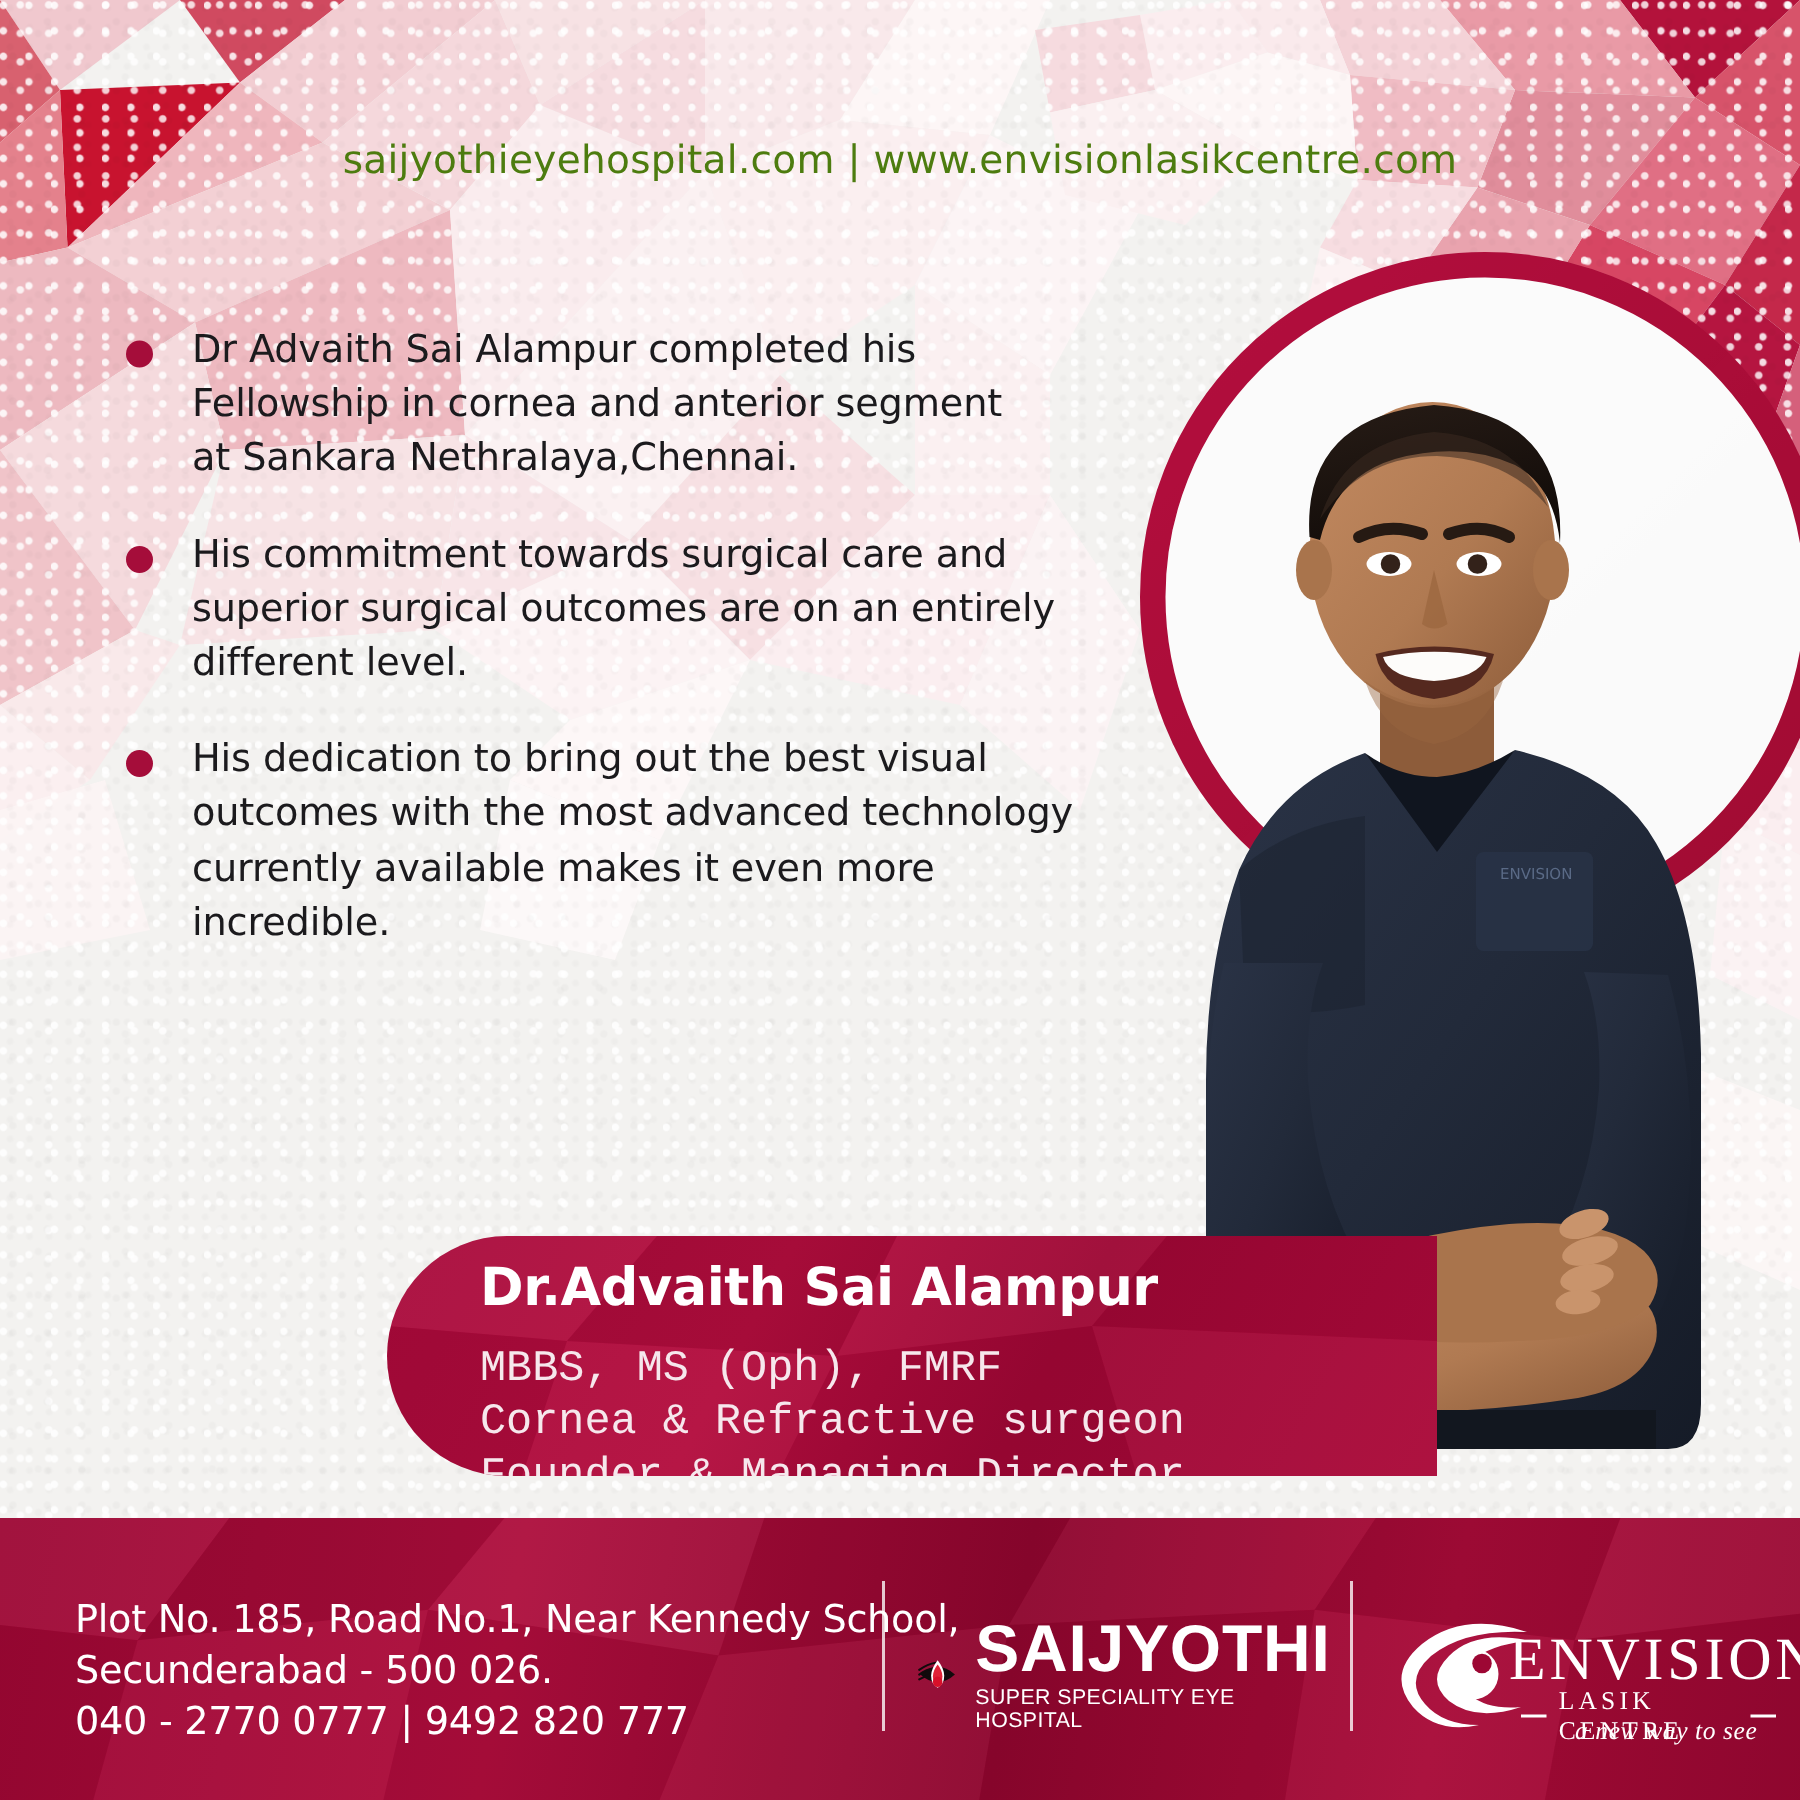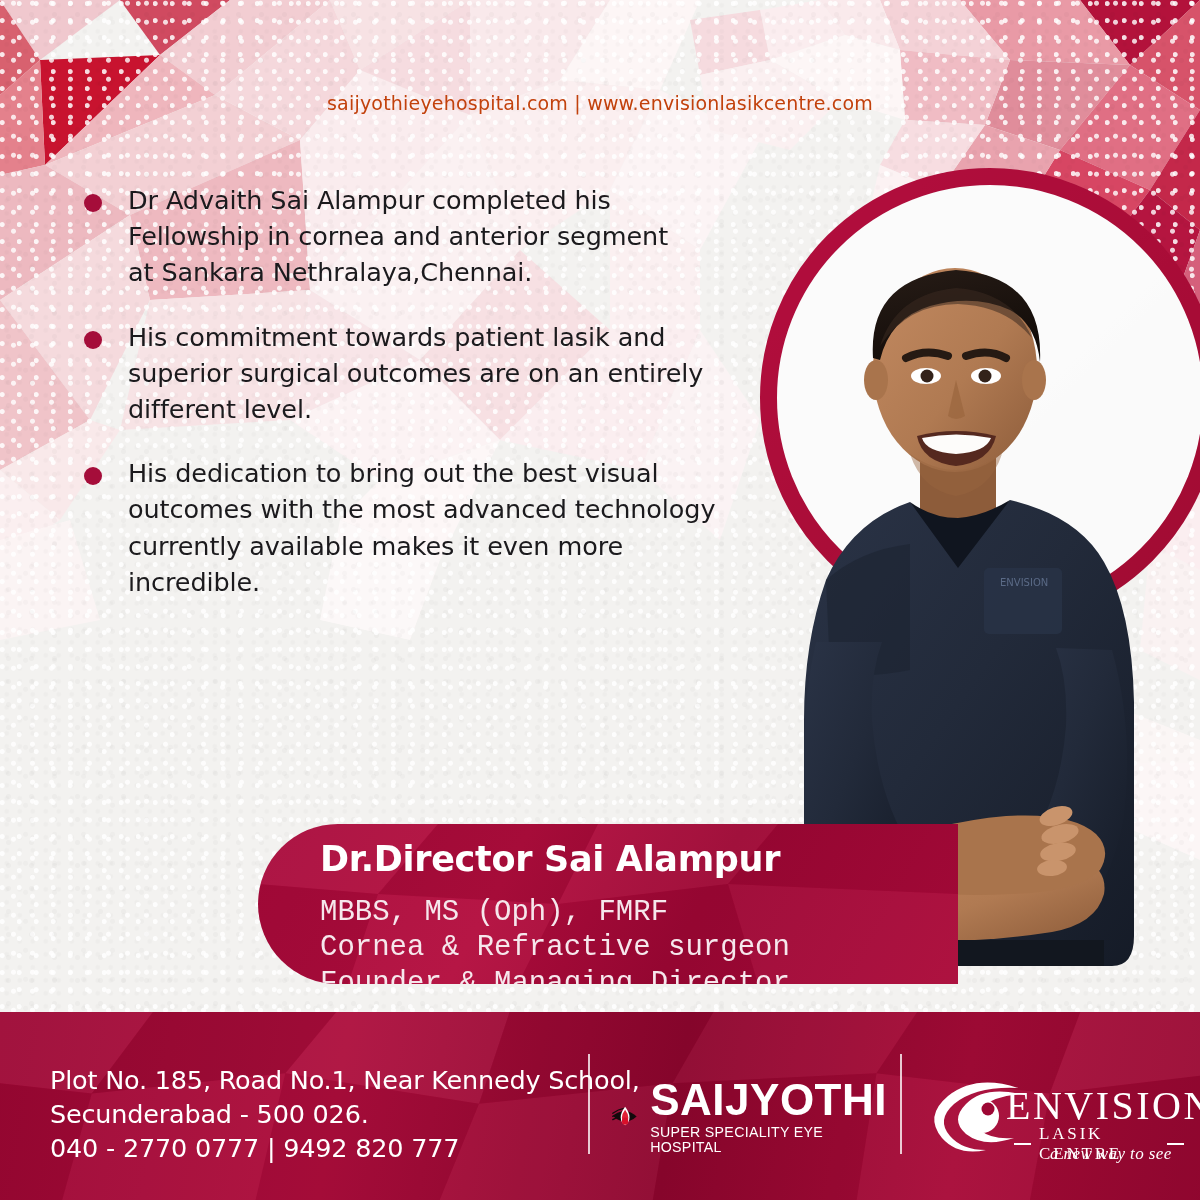--- a/index.html
+++ b/index.html
@@ -30,31 +30,31 @@
   }
   .polybg {
     position: absolute; inset: 0;
     z-index: 1;
   }
   
   .site-urls {
     position: absolute;
     top: 92px; left: 0; width: 1200px;
     text-align: center;
-    font-size: 19px;
+    font-size: 26px;
     letter-spacing: 0.2px;
-    color: #c2410c;
+    color: #4d7c0f;
     font-family: "DejaVu Sans", sans-serif;
     font-weight: 400;
     z-index: 12;
   }
   
   .bullets {
     position: absolute;
-    top: 182px; left: 74px;
+    top: 215px; left: 74px;
     width: 660px;
     z-index: 12;
   }
   .bullet-row {
     position: relative;
     padding-left: 54px;
     margin-bottom: 28px;
   }
   .bullet-dot {
     position: absolute;
@@ -391,21 +391,21 @@
 
   <div class="bullets">
     <div class="bullet-row">
       <span class="bullet-dot"></span>
       <div class="bullet-text">Dr Advaith Sai Alampur completed his
 Fellowship in cornea and anterior segment
 at Sankara Nethralaya,Chennai.</div>
     </div>
     <div class="bullet-row">
       <span class="bullet-dot"></span>
-      <div class="bullet-text">His commitment towards patient lasik and
+      <div class="bullet-text">His commitment towards surgical care and
 superior surgical outcomes are on an entirely
 different level.</div>
     </div>
     <div class="bullet-row">
       <span class="bullet-dot"></span>
       <div class="bullet-text">His dedication to bring out the best visual
 outcomes with the most advanced technology
 currently available makes it even more
 incredible.</div>
     </div>
@@ -416,21 +416,21 @@
       <polygon points="0,0 180,0 120,70 0,60" fill="#ffffff" opacity="0.05"></polygon>
       <polygon points="180,0 340,0 300,80 120,70" fill="#000000" opacity="0.07"></polygon>
       <polygon points="340,0 520,0 470,60 300,80" fill="#ffffff" opacity="0.045"></polygon>
       <polygon points="520,0 700,0 700,70 470,60" fill="#000000" opacity="0.05"></polygon>
       <polygon points="0,60 120,70 90,160 0,160" fill="#000000" opacity="0.06"></polygon>
       <polygon points="120,70 300,80 260,160 90,160" fill="#ffffff" opacity="0.04"></polygon>
       <polygon points="300,80 470,60 500,160 260,160" fill="#000000" opacity="0.05"></polygon>
       <polygon points="470,60 700,70 700,160 500,160" fill="#ffffff" opacity="0.035"></polygon>
     </svg>
     <div class="banner-inner">
-      <div class="banner-name">Dr.Director Sai Alampur</div>
+      <div class="banner-name">Dr.Advaith Sai Alampur</div>
       <div class="banner-sub">MBBS, MS (Oph), FMRF
 Cornea &amp; Refractive surgeon
 Founder &amp; Managing Director</div>
     </div>
   </div>
 
   <div class="footer">
     <svg class="footer-poly" viewBox="0 0 1200 188" preserveAspectRatio="none">
       <polygon points="0,0 150,0 90,80 0,70" fill="#ffffff" opacity="0.05"></polygon>
       <polygon points="150,0 330,0 280,60 90,80" fill="#000000" opacity="0.08"></polygon>

